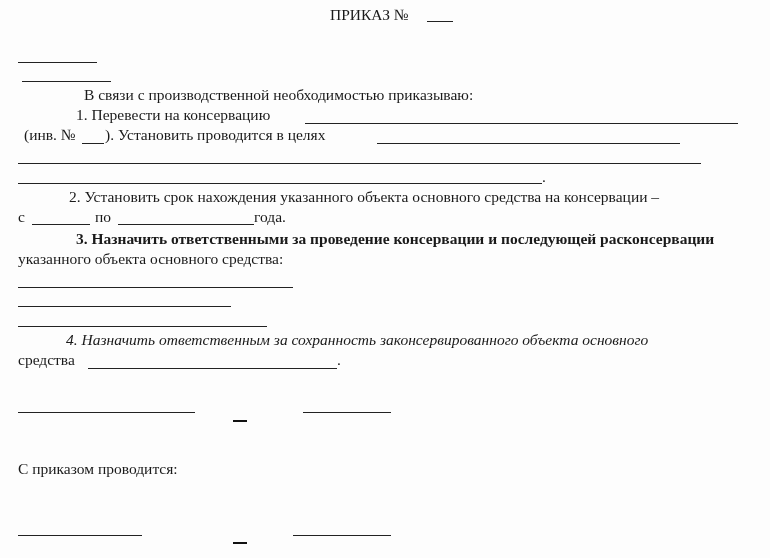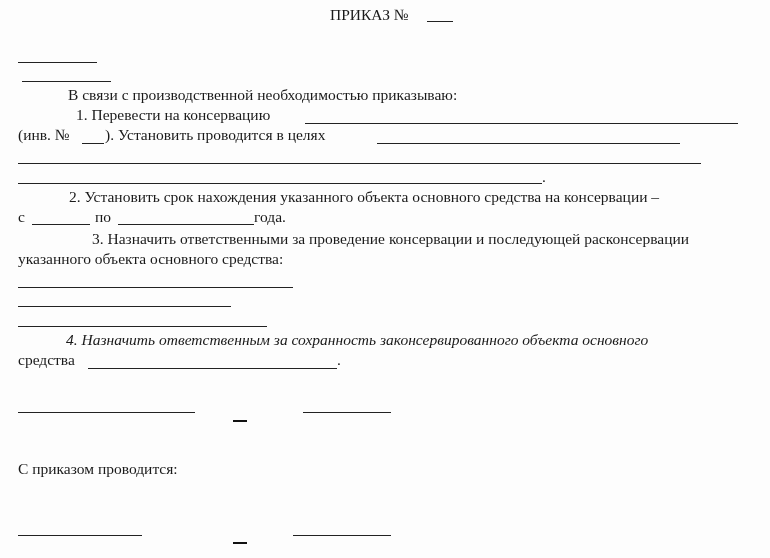--- a/index.html
+++ b/index.html
@@ -14,42 +14,42 @@
 </head>
 <body>
 
 <div>
   <span class="abs" style="left:330px;top:6px;">ПРИКАЗ №</span>
   <div class="blank" style="left:427px;top:21px;width:26px;"></div>
 
   <div class="blank" style="left:18px;top:62px;width:79px;"></div>
   <div class="blank" style="left:22px;top:81px;width:89px;"></div>
 
-  <span class="abs" style="left:68px;top:86px;">В связи с производственной необходимостью приказываю:</span>
+  <span class="abs" style="left:84px;top:86px;">В связи с производственной необходимостью приказываю:</span>
 
   <span class="abs" style="left:76px;top:106px;text-align:center;">1. Перевести на консервацию</span>
   <div class="blank" style="left:305px;top:123px;width:433px;"></div>
 
-  <span class="abs" style="left:18px;top:126px;">(инв. №</span>
+  <span class="abs" style="left:24px;top:126px;">(инв. №</span>
   <div class="blank" style="left:82px;top:143px;width:22px;"></div>
   <span class="abs" style="left:105px;top:126px;">). Установить проводится в целях</span>
   <div class="blank" style="left:377px;top:143px;width:303px;"></div>
 
   <div class="blank" style="left:18px;top:163px;width:683px;"></div>
   <div class="blank" style="left:18px;top:183px;width:524px;"></div>
   <span class="abs" style="left:542px;top:168px;">.</span>
 
   <span class="abs" style="left:69px;top:188px;">2. Установить срок нахождения указанного объекта основного средства на консервации –</span>
   <span class="abs" style="left:18px;top:208px;">с</span>
   <div class="blank" style="left:32px;top:224px;width:58px;"></div>
   <span class="abs" style="left:95px;top:208px;">по</span>
   <div class="blank" style="left:118px;top:224px;width:136px;"></div>
   <span class="abs" style="left:254px;top:208px;">года.</span>
 
-  <span class="abs" style="left:92px;top:230px;">3. Назначить ответственными за проведение консервации и последующей расконсервации</span>
+  <span class="abs" style="left:76px;top:230px;font-weight:bold;">3. Назначить ответственными за проведение консервации и последующей расконсервации</span>
   <span class="abs" style="left:18px;top:250px;">указанного объекта основного средства:</span>
   <div class="blank" style="left:18px;top:287px;width:275px;"></div>
   <div class="blank" style="left:18px;top:306px;width:213px;"></div>
   <div class="blank" style="left:18px;top:326px;width:249px;"></div>
 
   <span class="abs" style="left:66px;top:331px;font-style:italic;">4. Назначить ответственным за сохранность законсервированного объекта основного</span>
   <span class="abs" style="left:18px;top:351px;">средства</span>
   <div class="blank" style="left:88px;top:368px;width:249px;"></div>
   <span class="abs" style="left:337px;top:351px;">.</span>
 

